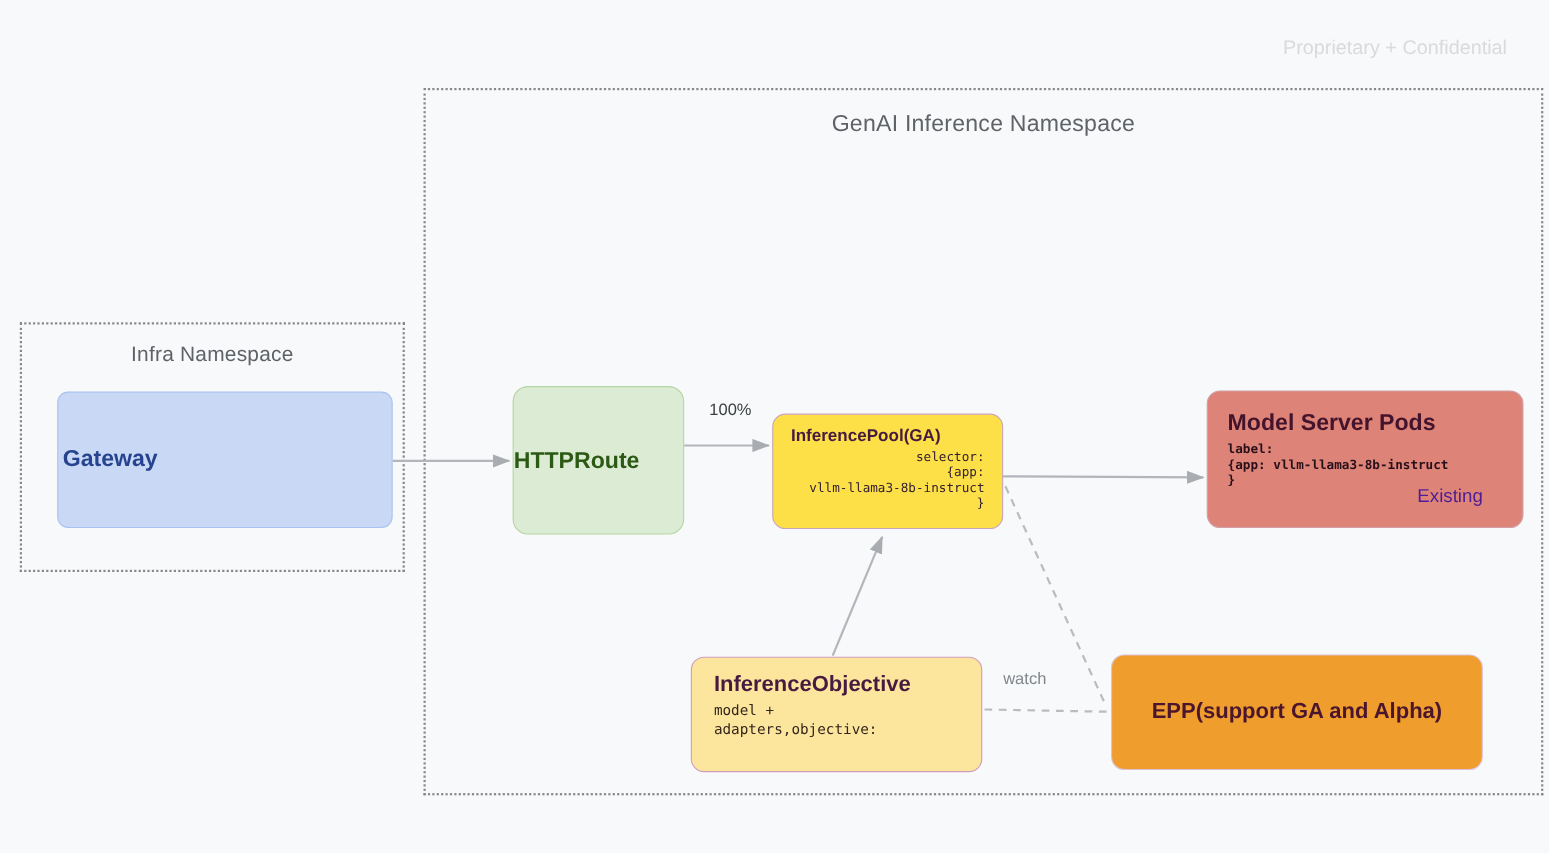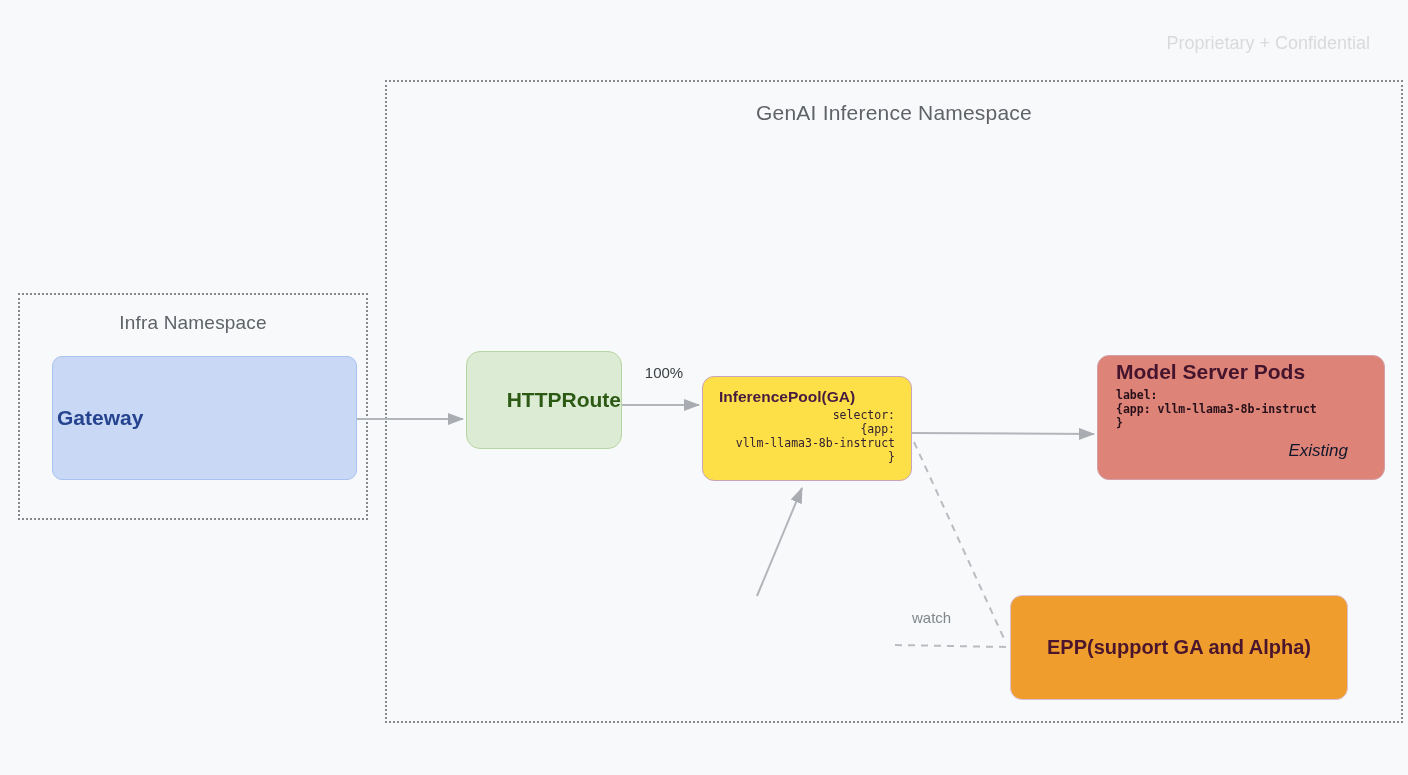--- a/index.html
+++ b/index.html
@@ -49,51 +49,50 @@
     left: 52px; top: 356px; width: 305px; height: 124px;
     background: #c8d8f5;
     border-color: #a9c2f0;
     border-radius: 10px;
     display: flex; align-items: center;
     padding-left: 4px;
   }
   .gateway .node-title { font-size: 21px; font-weight: bold; color: #26438f; }
 
   .httproute {
-    left: 466px; top: 351px; width: 156px; height: 98px;
+    left: 466px; top: 351px; width: 156px; height: 135px;
     background: #dcebd4;
     border-color: #b5d5a3;
     border-radius: 14px;
-    display: flex; align-items: center; justify-content: flex-end;
+    display: flex; align-items: center; justify-content: flex-start;
   }
   .httproute .node-title { font-size: 21px; font-weight: bold; color: #2c5a14; }
 
   .pool {
     left: 702px; top: 376px; width: 210px; height: 105px;
     background: #fde047;
     border-color: #c9a4ba;
     padding: 11px 16px;
   }
   .pool .node-title { font-size: 15.5px; font-weight: bold; color: #471a40; margin-bottom: 2px; }
   .pool .code { font-family: "DejaVu Sans Mono", monospace; font-size: 11.5px; line-height: 14px; color: #332030; text-align: right; }
 
   .model {
     left: 1097px; top: 355px; width: 288px; height: 125px;
     background: #dd8378;
     border-color: #d2a0a6;
-    padding: 4px 18px;
+    padding: 17px 18px;
   }
   .model .node-title { font-size: 21px; font-weight: bold; color: #43142c; margin-bottom: 4px; }
   .model .code { font-family: "DejaVu Sans Mono", monospace; font-size: 11.5px; line-height: 14px; color: #271019; font-weight: bold; }
   .existing-badge {
     position: absolute;
     right: 36px; bottom: 18px;
     font-size: 17px;
-    color: #0f172a;
-    font-style: italic;
+    color: #4c1d95;
   }
 
   .objective {
     left: 628px; top: 597px; width: 265px; height: 105px;
     background: #fce59d;
     border-color: #d09dbb;
     padding: 13px 20px;
   }
   .objective .node-title { font-size: 20px; font-weight: bold; color: #471a40; margin-bottom: 4px; }
   .objective .code { font-family: "DejaVu Sans Mono", monospace; font-size: 13px; line-height: 17px; color: #33251c; }
@@ -183,20 +182,27 @@
   <div class="node model">
     <div class="node-title">Model Server Pods</div>
     <div class="code">
       <div>label:</div>
       <div>{app: vllm-llama3-8b-instruct</div>
       <div>}</div>
     </div>
     <div class="existing-badge">Existing</div>
   </div>
 
+  <div class="node objective">
+    <div class="node-title">InferenceObjective</div>
+    <div class="code">
+      <div>model +</div>
+      <div>adapters,objective:</div>
+    </div>
+  </div>
 
   <div class="node epp">
     <div class="node-title">EPP(support GA and Alpha)</div>
   </div>
 
   <div class="edge-label label-percent">100%</div>
   <div class="edge-label label-watch">watch</div>
 
   <div class="google-logo">Google</div>
 

